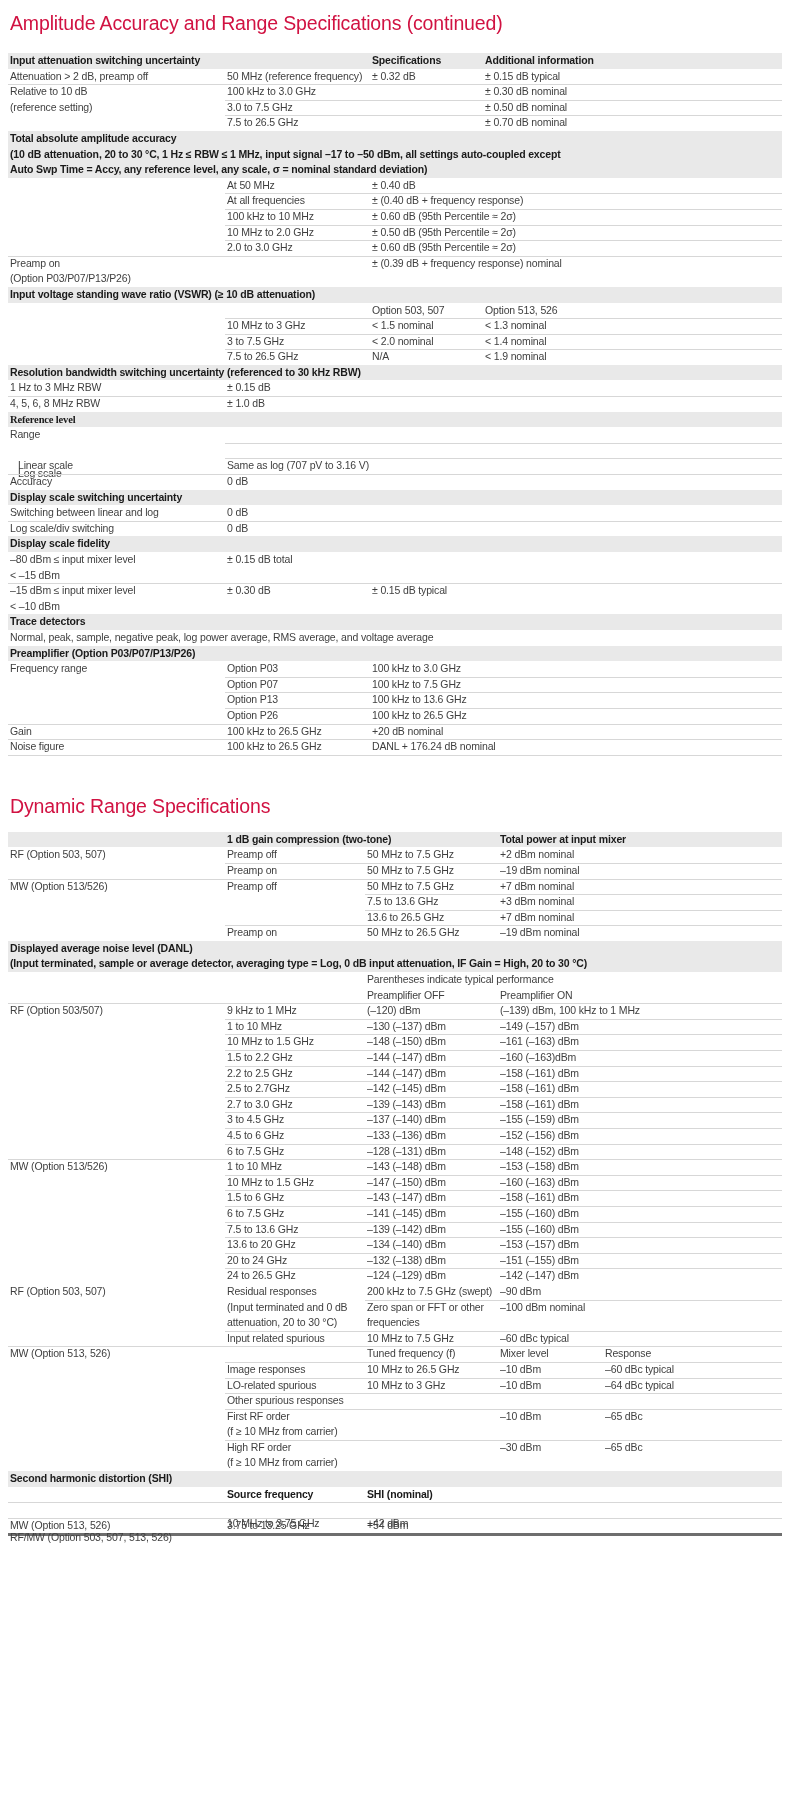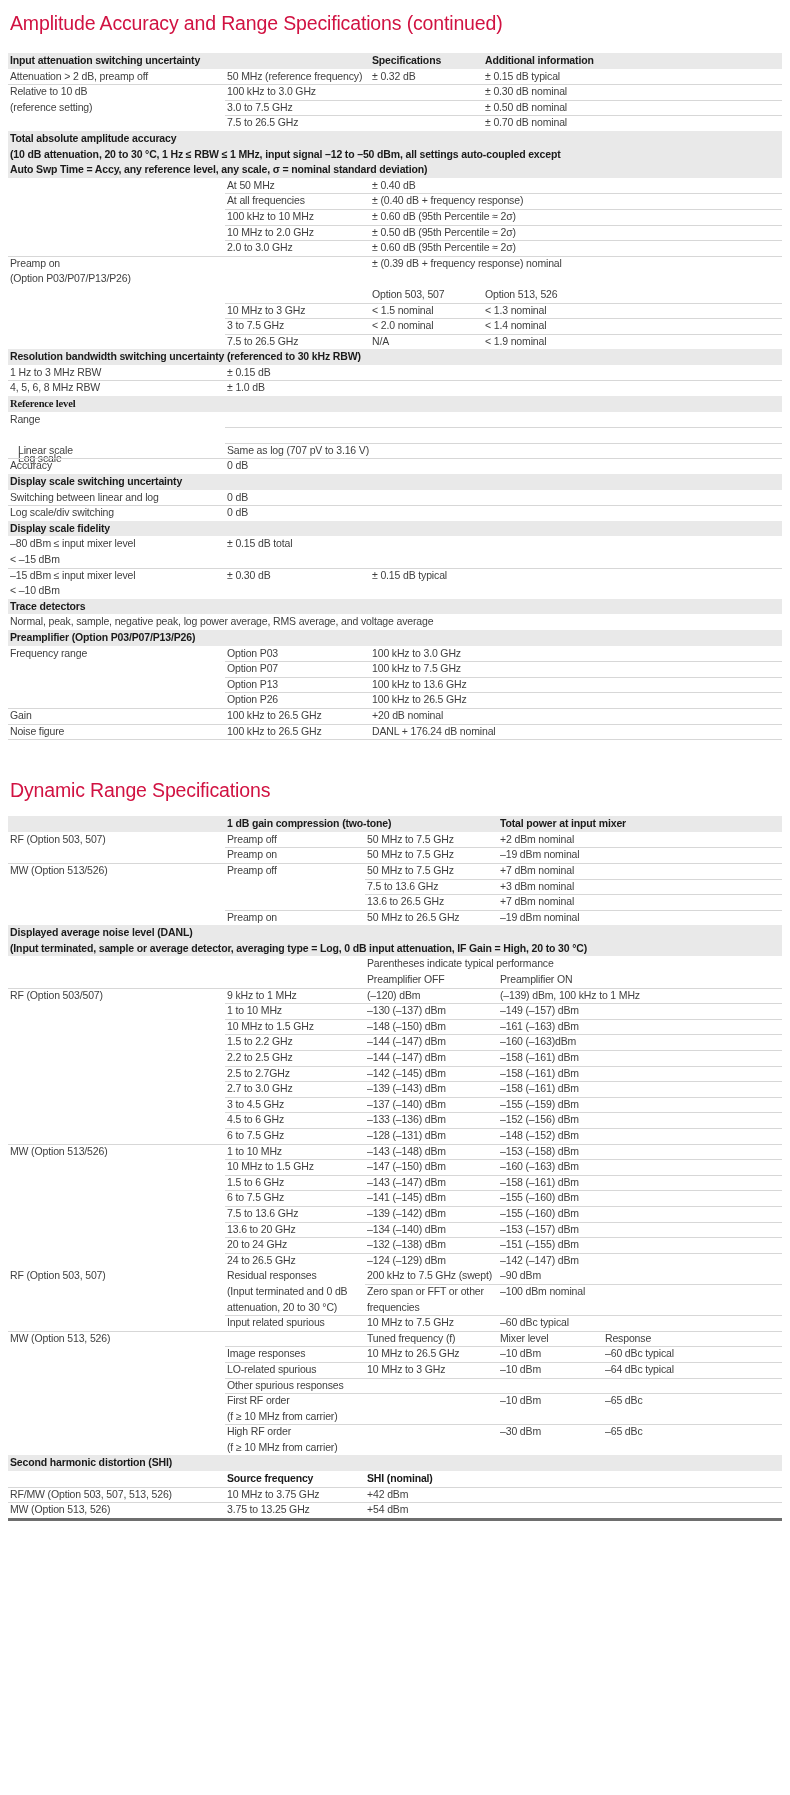--- a/index.html
+++ b/index.html
@@ -65,21 +65,21 @@
       </div>
       <div class="trow">
         <div class="hline" style="left: 217px;"></div>
         <div class="cell" style="grid-column: 2 / span 1;">7.5 to 26.5 GHz</div>
         <div class="cell" style="grid-column: 4 / span 2;">± 0.70 dB nominal</div>
       </div>
       <div class="trow gray">
         <div class="cell b" style="grid-column: 1 / span 5;">Total absolute amplitude accuracy</div>
       </div>
       <div class="trow gray">
-        <div class="cell b" style="grid-column: 1 / span 5;">(10 dB attenuation, 20 to 30 °C, 1 Hz ≤ RBW ≤ 1 MHz, input signal –12 to –50 dBm, all settings auto-coupled except</div>
+        <div class="cell b" style="grid-column: 1 / span 5;">(10 dB attenuation, 20 to 30 °C, 1 Hz ≤ RBW ≤ 1 MHz, input signal –17 to –50 dBm, all settings auto-coupled except</div>
       </div>
       <div class="trow gray">
         <div class="cell b" style="grid-column: 1 / span 5;">Auto Swp Time = Accy, any reference level, any scale, σ = nominal standard deviation)</div>
       </div>
       <div class="trow">
         <div class="cell" style="grid-column: 2 / span 1;">At 50 MHz</div>
         <div class="cell" style="grid-column: 3 / span 3;">± 0.40 dB</div>
       </div>
       <div class="trow">
         <div class="hline" style="left: 217px;"></div>
@@ -101,20 +101,23 @@
         <div class="cell" style="grid-column: 2 / span 1;">2.0 to 3.0 GHz</div>
         <div class="cell" style="grid-column: 3 / span 3;">± 0.60 dB (95th Percentile ≈ 2σ)</div>
       </div>
       <div class="trow">
         <div class="hline" style="left: 0px;"></div>
         <div class="cell" style="grid-column: 1 / span 1;">Preamp on</div>
         <div class="cell" style="grid-column: 3 / span 3;">± (0.39 dB + frequency response) nominal</div>
       </div>
       <div class="trow">
         <div class="cell" style="grid-column: 1 / span 1;">(Option P03/P07/P13/P26)</div>
+      </div>
+      <div class="trow gray">
+        <div class="cell b" style="grid-column: 1 / span 5;">Input voltage standing wave ratio (VSWR) (≥ 10 dB attenuation)</div>
       </div>
       <div class="trow">
         <div class="cell" style="grid-column: 3 / span 1;">Option 503, 507</div>
         <div class="cell" style="grid-column: 4 / span 2;">Option 513, 526</div>
       </div>
       <div class="trow">
         <div class="hline" style="left: 217px;"></div>
         <div class="cell" style="grid-column: 2 / span 1;">10 MHz to 3 GHz</div>
         <div class="cell" style="grid-column: 3 / span 1;">&lt; 1.5 nominal</div>
         <div class="cell" style="grid-column: 4 / span 2;">&lt; 1.3 nominal</div>
@@ -468,21 +471,21 @@
       </div>
       <div class="trow gray">
         <div class="cell b" style="grid-column: 1 / span 5;">Second harmonic distortion (SHI)</div>
       </div>
       <div class="trow">
         <div class="cell b" style="grid-column: 2 / span 1;">Source frequency</div>
         <div class="cell b" style="grid-column: 3 / span 3;">SHI (nominal)</div>
       </div>
       <div class="trow">
         <div class="hline" style="left: 0px;"></div>
-        <div class="cell" style="grid-column: 1 / span 1;">RF/MW (Option 503, 507, 513, 526)</div>
+        <div class="cell" style="grid-column: 1 / span 1; margin-top: 28px;">RF/MW (Option 503, 507, 513, 526)</div>
         <div class="cell" style="grid-column: 2 / span 1;">10 MHz to 3.75 GHz</div>
         <div class="cell" style="grid-column: 3 / span 3;">+42 dBm</div>
       </div>
       <div class="trow">
         <div class="hline" style="left: 0px;"></div>
         <div class="cell" style="grid-column: 1 / span 1;">MW (Option 513, 526)</div>
         <div class="cell" style="grid-column: 2 / span 1;">3.75 to 13.25 GHz</div>
         <div class="cell" style="grid-column: 3 / span 3;">+54 dBm</div>
       </div>
     </div>

